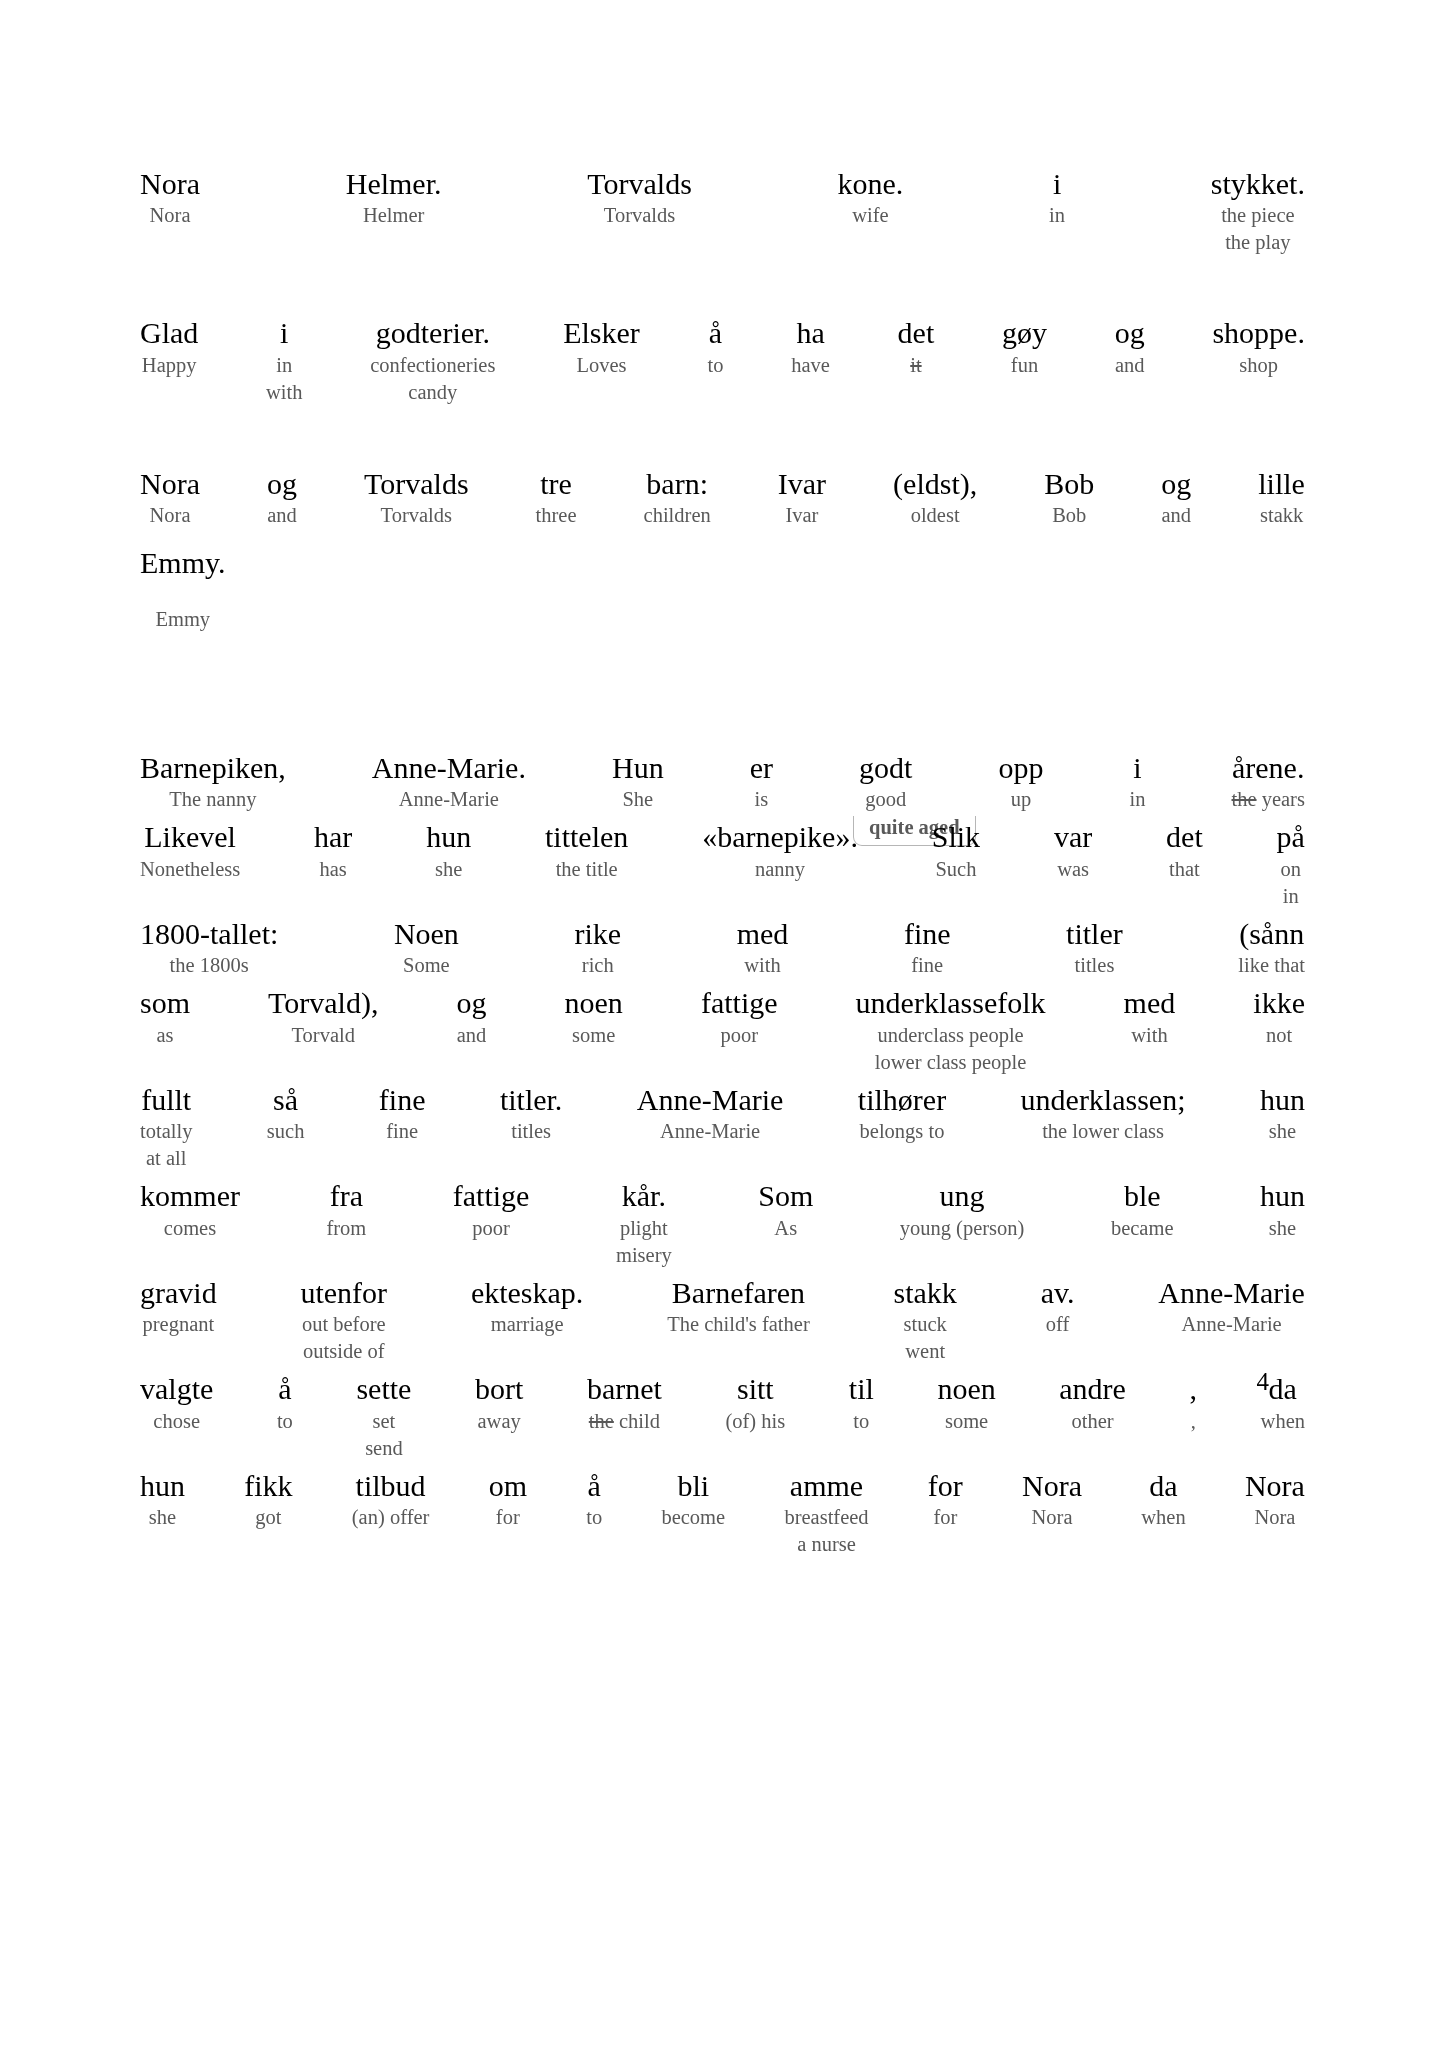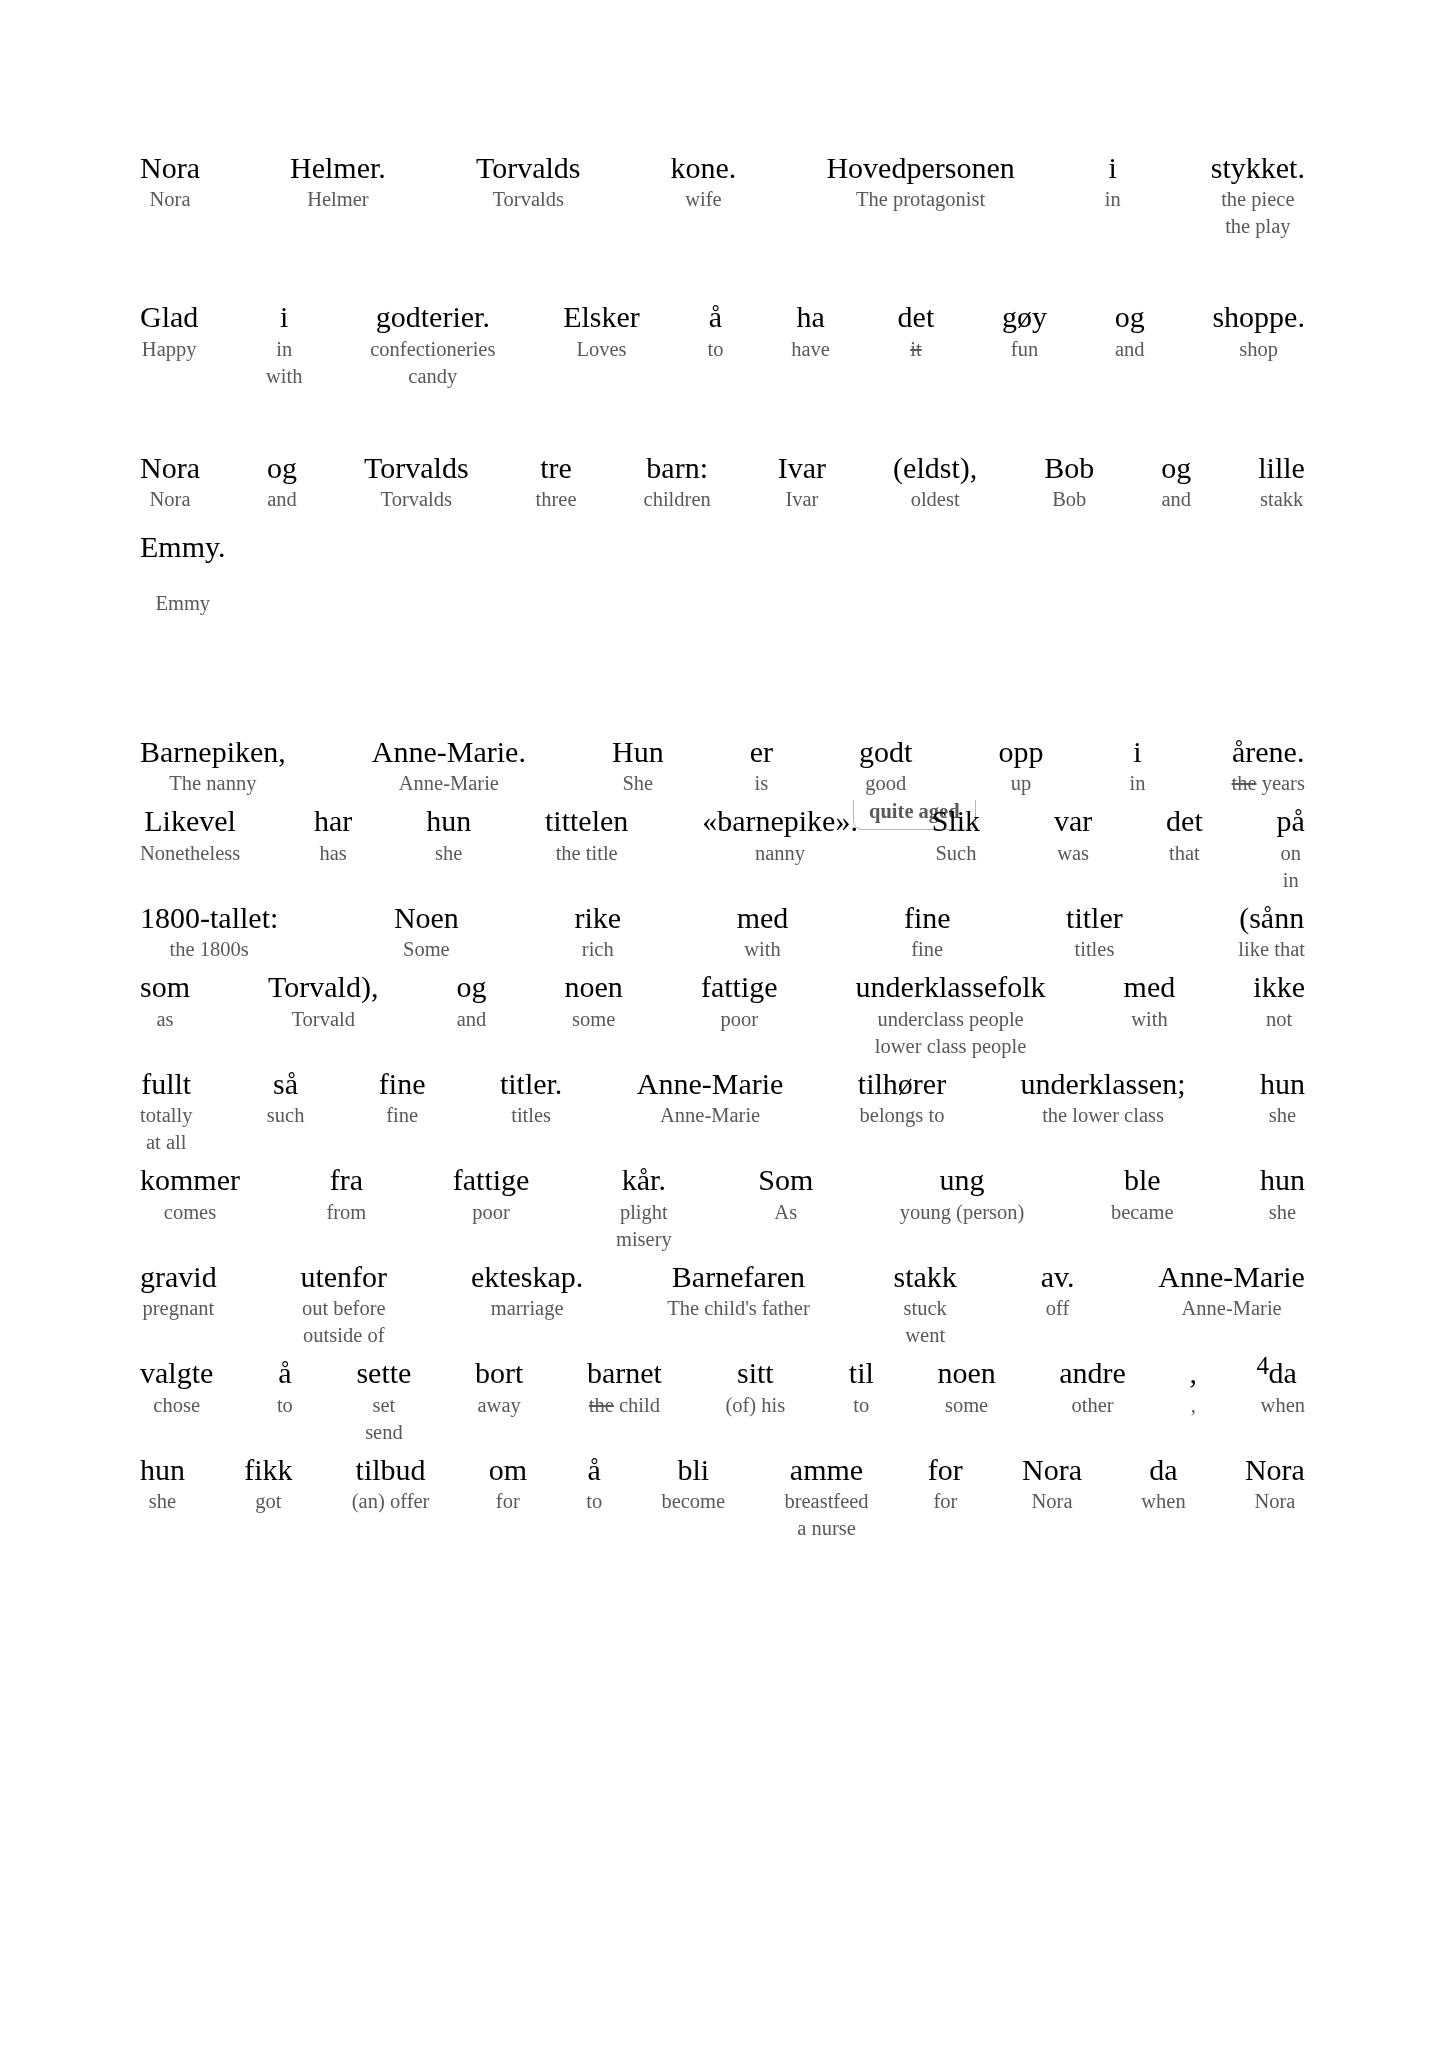--- a/index.html
+++ b/index.html
@@ -5,21 +5,21 @@
   html, body { margin:0; padding:0; }
   body {
     width:1445px; height:2053px;
     background:#ffffff;
     font-family:"Liberation Serif", "DejaVu Serif", serif;
     position:relative;
     overflow:hidden;
   }
   #page {
     position:absolute;
-    left:140px; top:0; width:1165px; height:1505px;
+    left:140px; top:16px; width:1165px; height:1505px;
   }
 
   
   .igt-line{
     display:flex;
     align-items:flex-start;
     width:100%;
     margin-bottom:2px;
   }
   .igt-line.just{ justify-content:space-between; }
@@ -93,24 +93,20 @@
           </div>
           <div class="unit">
             <div class="src">Torvalds</div>
             <div class="gls">Torvalds</div>
           </div>
           <div class="unit">
             <div class="src">kone.</div>
             <div class="gls">wife</div>
           </div>
           <div class="unit">
-            <div class="src">Hovedpersonen</div>
-            <div class="gls">The protagonist</div>
-          </div>
-          <div class="unit">
             <div class="src">i</div>
             <div class="gls">in</div>
           </div>
           <div class="unit">
             <div class="src">stykket.</div>
             <div class="gls">the piece</div>
             <div class="gls gls2">the play</div>
           </div>
         </div>
       </div>

